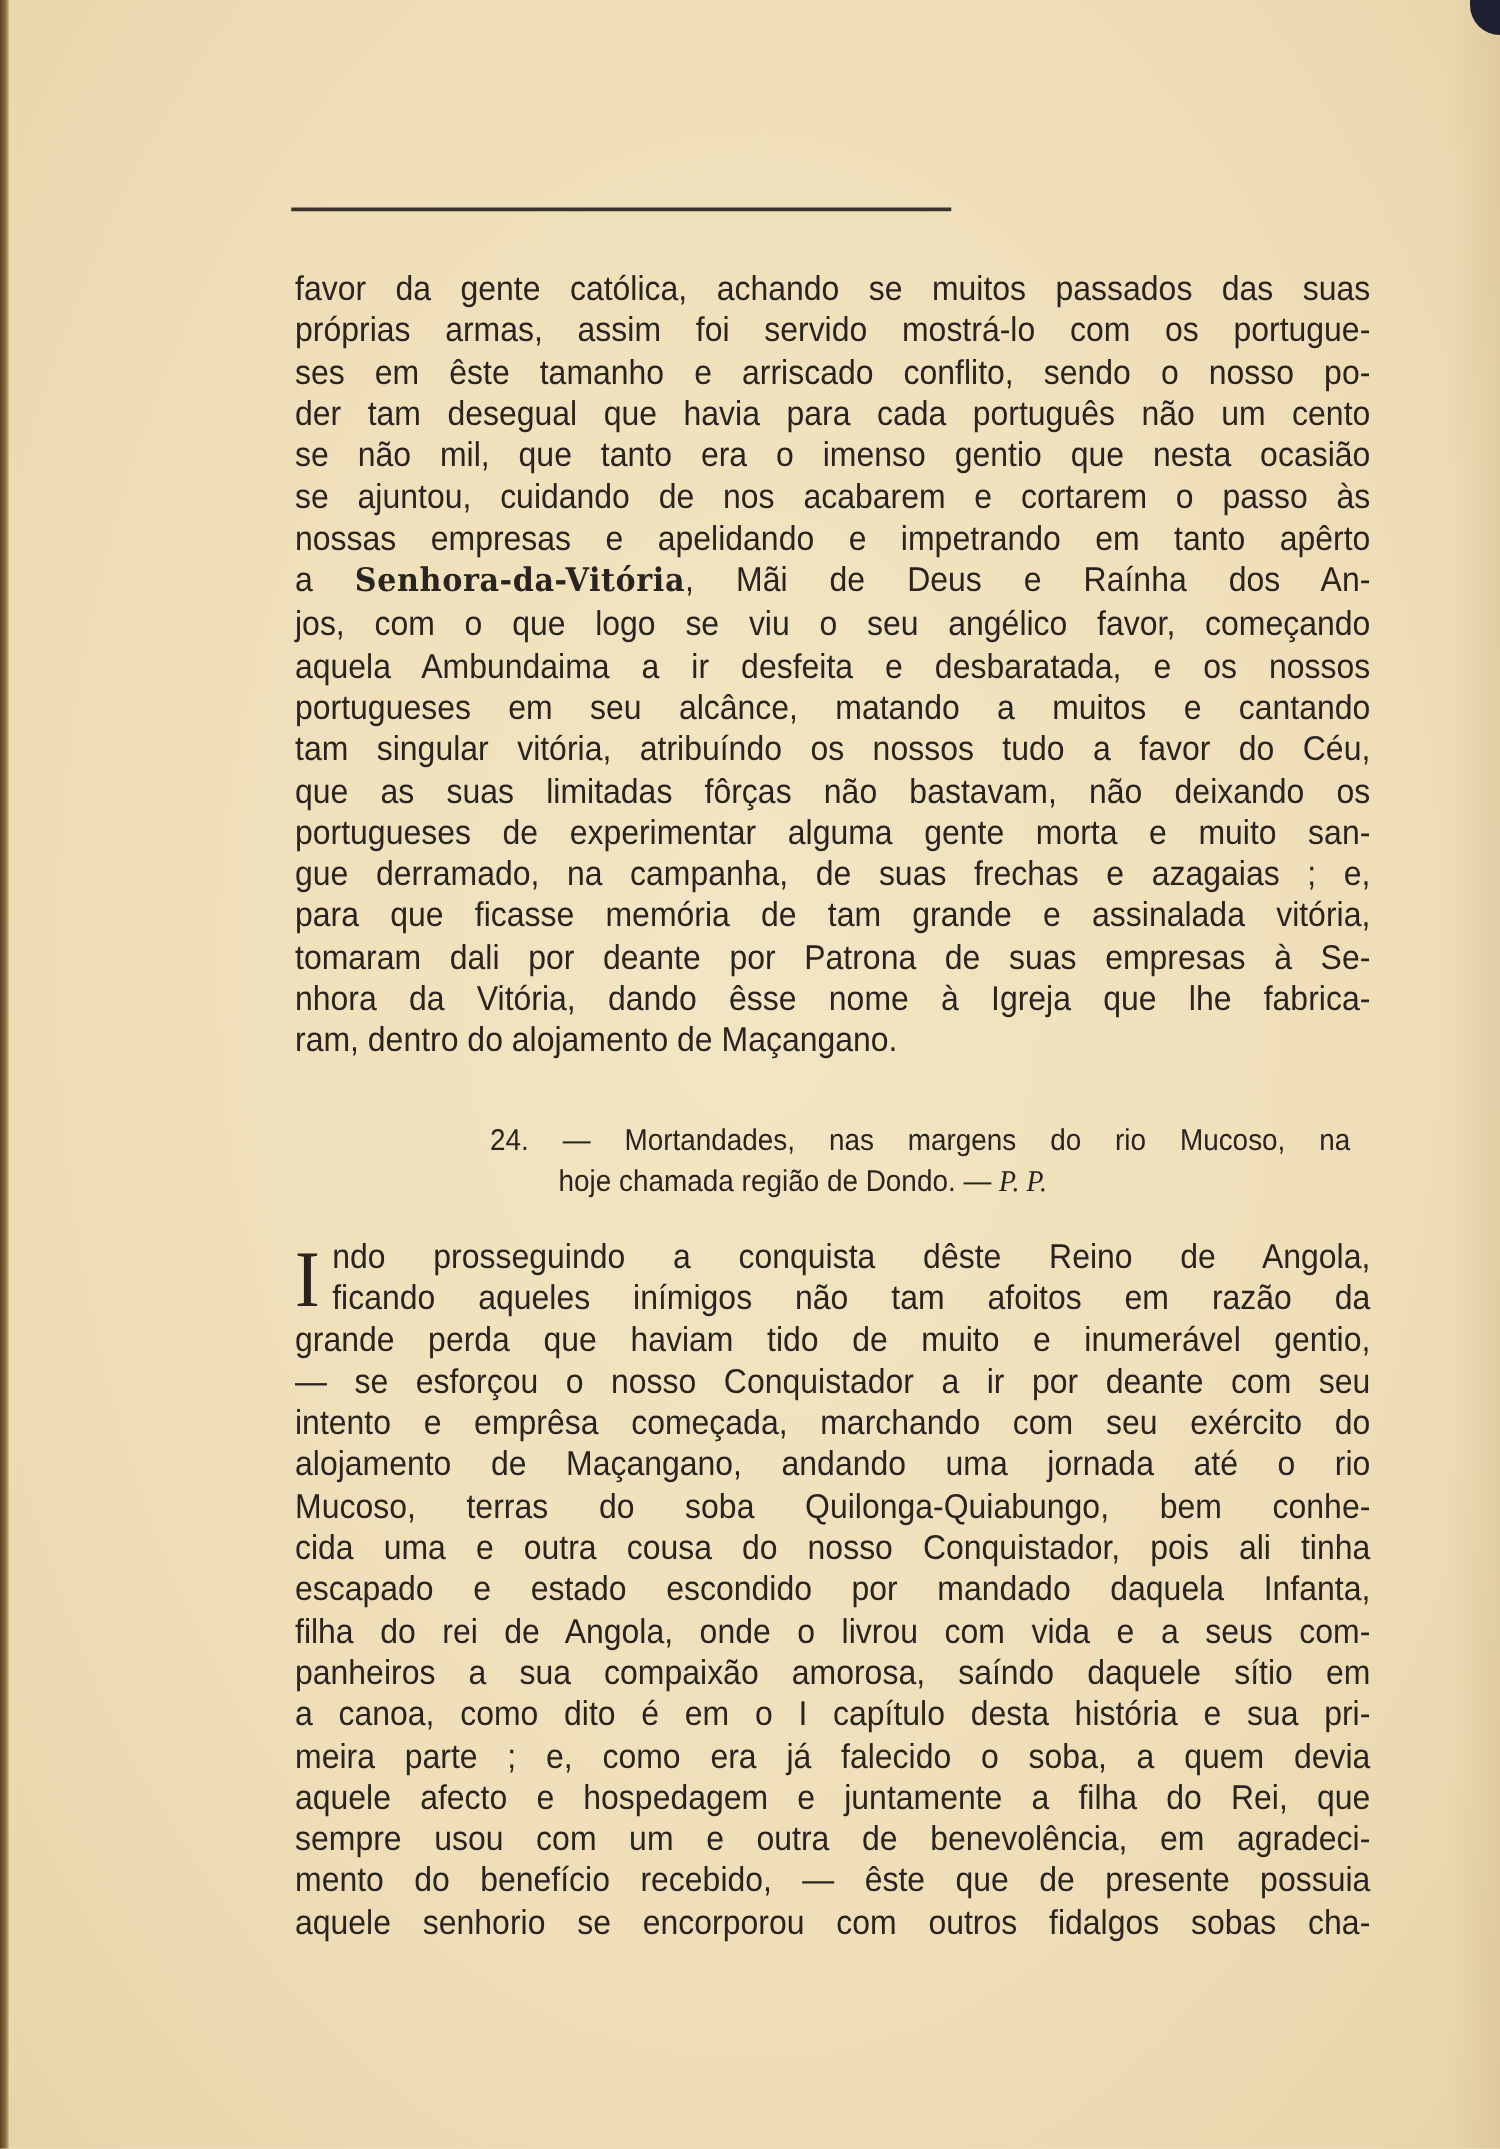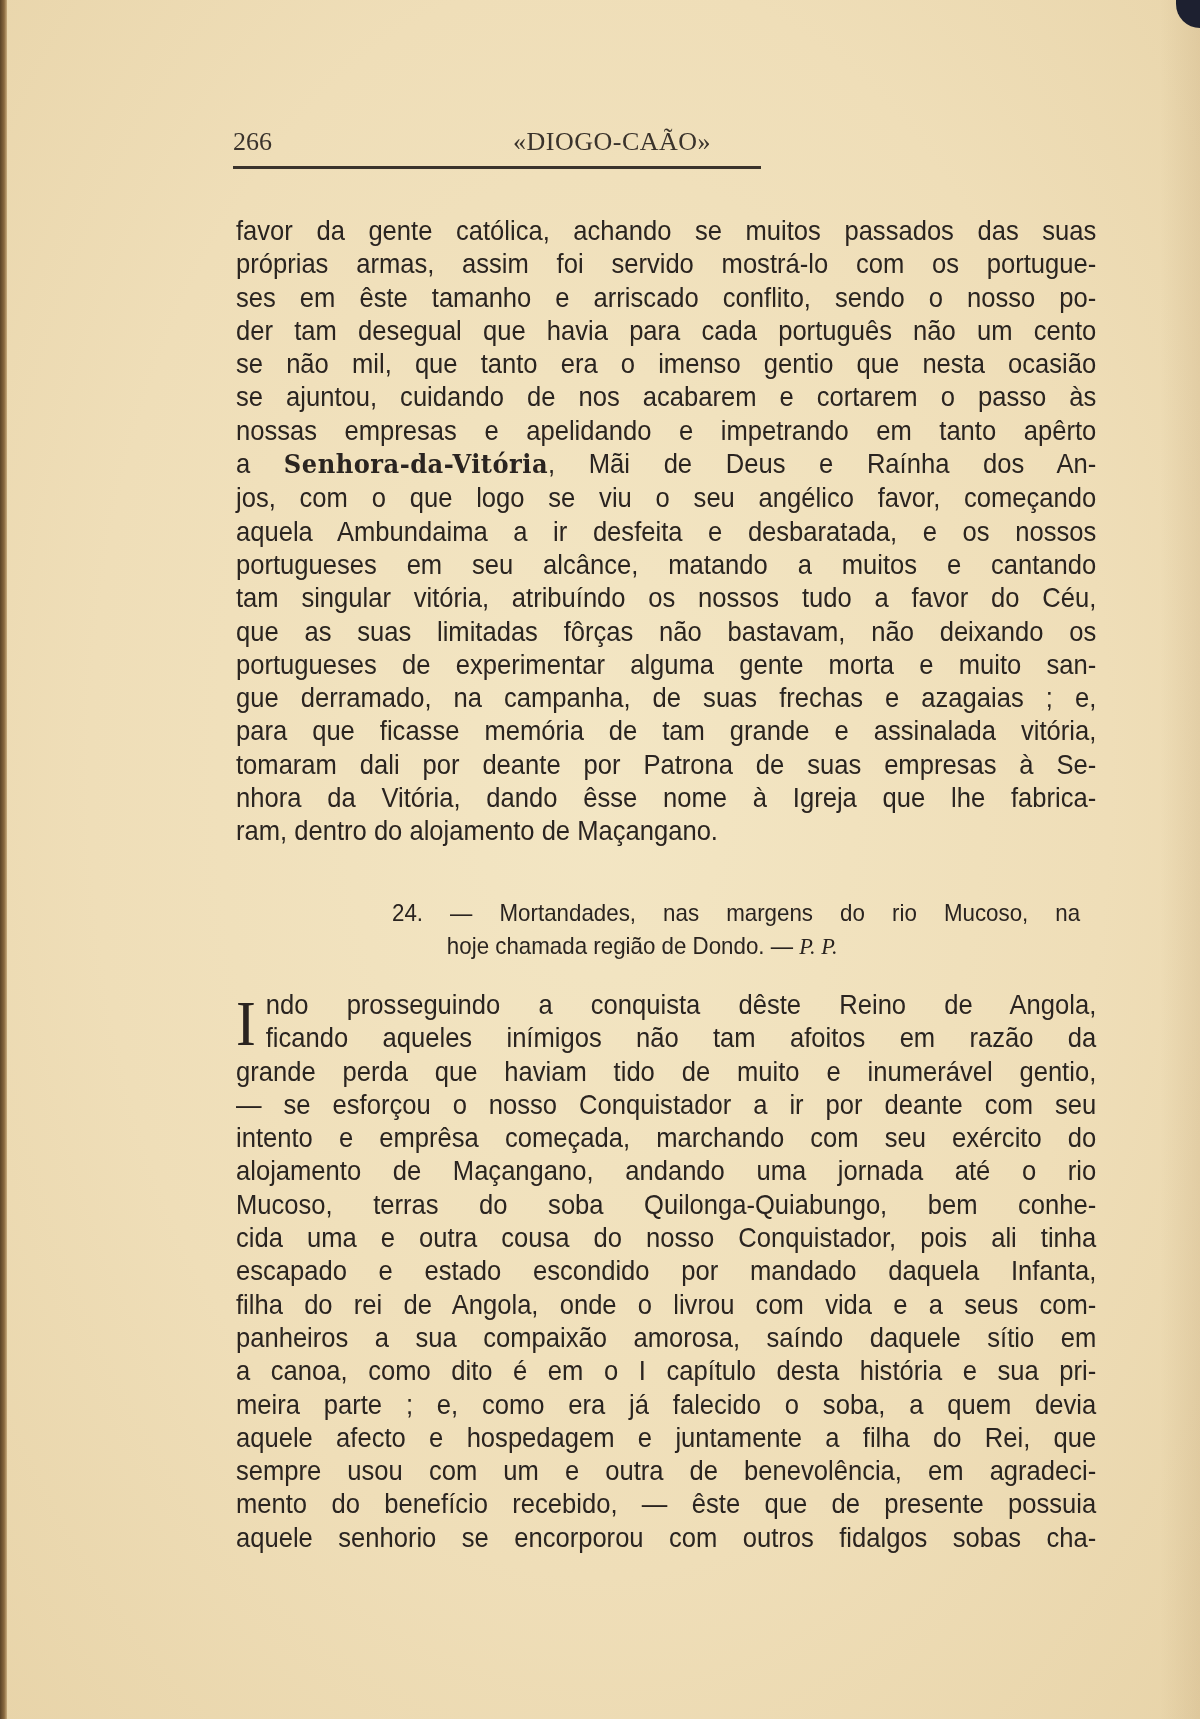--- a/index.html
+++ b/index.html
@@ -69,24 +69,20 @@
   .indent-line { padding-left: 32px; width: 893px; }
 </style>
 </head>
 <body>
 
 <div class="page">
   <div class="binding"></div>
   <div class="right-shade"></div>
   <div class="corner-curl"></div>
 
-  <div class="header">
-    <span class="page-num">266</span>
-    <span class="running-title">«DIOGO-CAÃO»</span>
-  </div>
   <div class="header-rule"></div>
 
   <div class="body-text p1">
     <span class="line">favor da gente católica, achando se muitos passados das suas</span>
     <span class="line">próprias armas, assim foi servido mostrá-lo com os portugue-</span>
     <span class="line">ses em êste tamanho e arriscado conflito, sendo o nosso po-</span>
     <span class="line">der tam desegual que havia para cada português não um cento</span>
     <span class="line">se não mil, que tanto era o imenso gentio que nesta ocasião</span>
     <span class="line">se ajuntou, cuidando de nos acabarem e cortarem o passo às</span>
     <span class="line">nossas empresas e apelidando e impetrando em tanto apêrto</span>

